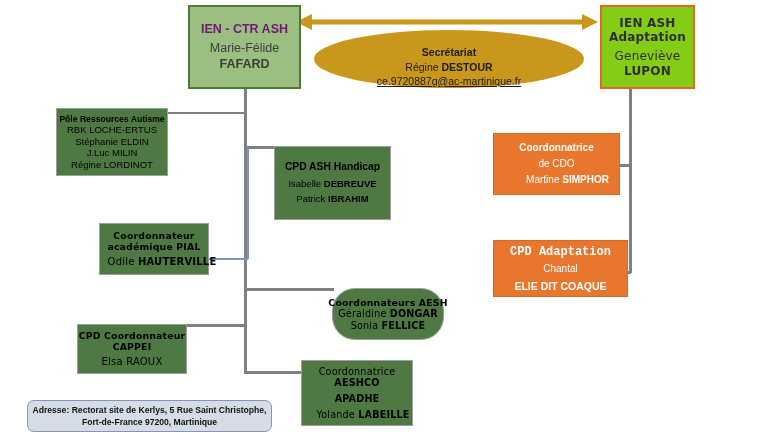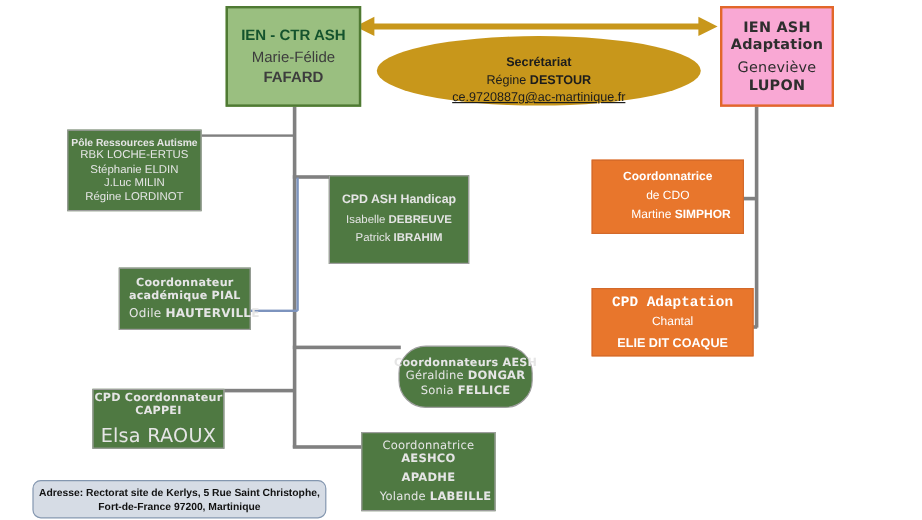--- a/index.html
+++ b/index.html
@@ -7,26 +7,26 @@
        font-family:"Liberation Sans",sans-serif;}
   #canvas{position:absolute;left:0;top:0;width:768px;height:433px;}
 
   .box{position:absolute;box-sizing:border-box;display:flex;flex-direction:column;
        align-items:center;justify-content:center;text-align:center;}
   .box .ln{display:block;line-height:1.22;white-space:nowrap;}
 
   
   .green-top{background:#9ABF80;border:2px solid #4F7A33;color:#3D3D3D;}
   .green-top .ln{font-size:12.5px;}
-  .green-top .t{font-weight:bold;color:#14532d;}
-  .green-solid{background:#4F7942;border:1px solid #9E9E9E;color:#e5e5e5;}
+  .green-top .t{font-weight:bold;color:#701a75;}
+  .green-solid{background:#4F7942;border:1px solid #9E9E9E;color:#000000;}
   .green-solid .ln{font-size:9.5px;}
 
   
-  .orange-top{background:#f9a8d4;border:2px solid #E2672A;color:#2E2E2E;}
+  .orange-top{background:#84cc16;border:2px solid #E2672A;color:#2E2E2E;}
   .orange-top .ln{font-size:12px;}
   .orange-solid{background:#E8762C;border:1px solid #D3692A;color:#ffffff;}
   .orange-solid .ln{font-size:9.5px;}
 
   
   .rounded{font-family:"DejaVu Sans",sans-serif;letter-spacing:.2px;}
 
   .bold{font-weight:bold;}
   .sp{height:4px;}
 
@@ -143,21 +143,21 @@
     <span class="ln rounded" style="font-size:9.6px;">
       <span>Sonia</span>
       <span class="bold">FELLICE</span>
     </span>
   </div>
 
   <div class="box green-solid" style="left:77px;top:324px;width:110px;height:50px;">
     <span class="ln bold rounded" style="font-size:9.3px;">CPD Coordonnateur</span>
     <span class="ln bold rounded" style="font-size:9.3px;">CAPPEI</span>
     <span class="sp"></span>
-    <span class="ln rounded" style="font-size:16px;">
+    <span class="ln rounded" style="font-size:10px;">
       <span>Elsa</span>
       <span>RAOUX</span>
     </span>
   </div>
 
   <div class="box green-solid" style="left:301px;top:360px;width:112px;height:66px;">
     <span class="ln rounded" style="font-size:9.6px;">Coordonnatrice</span>
     <span class="ln bold rounded" style="font-size:9.6px;">AESHCO</span>
     <span class="sp"></span>
     <span class="ln bold rounded" style="font-size:9.6px;">APADHE</span>

